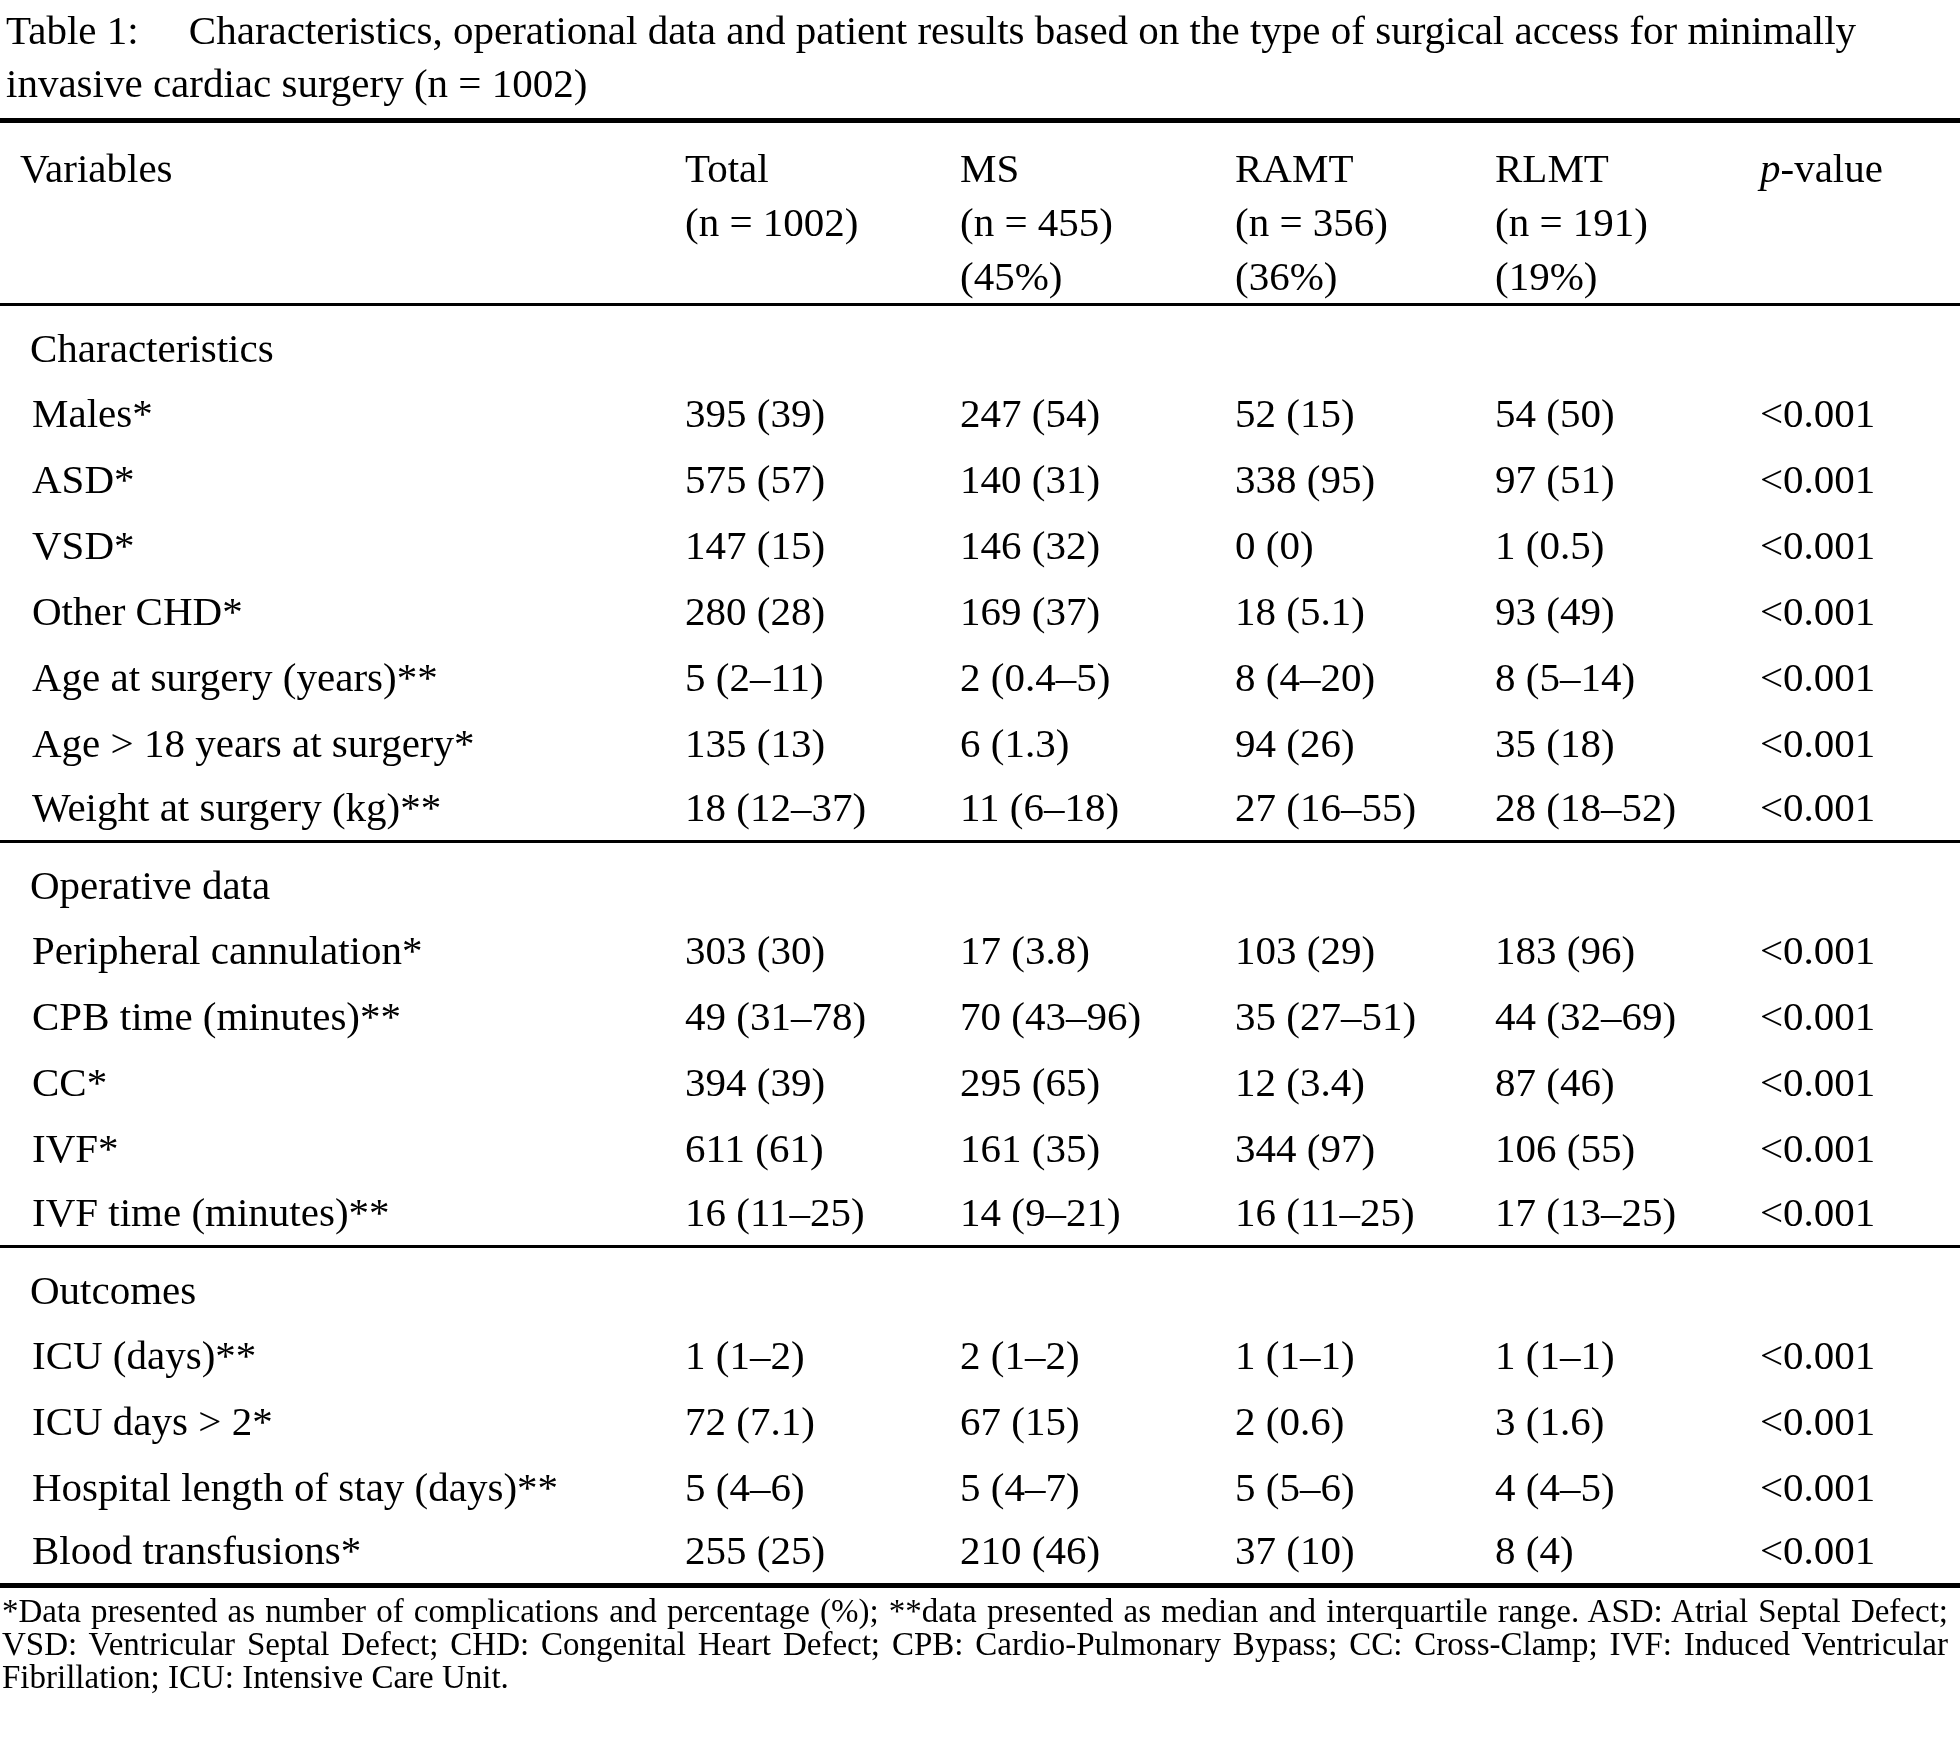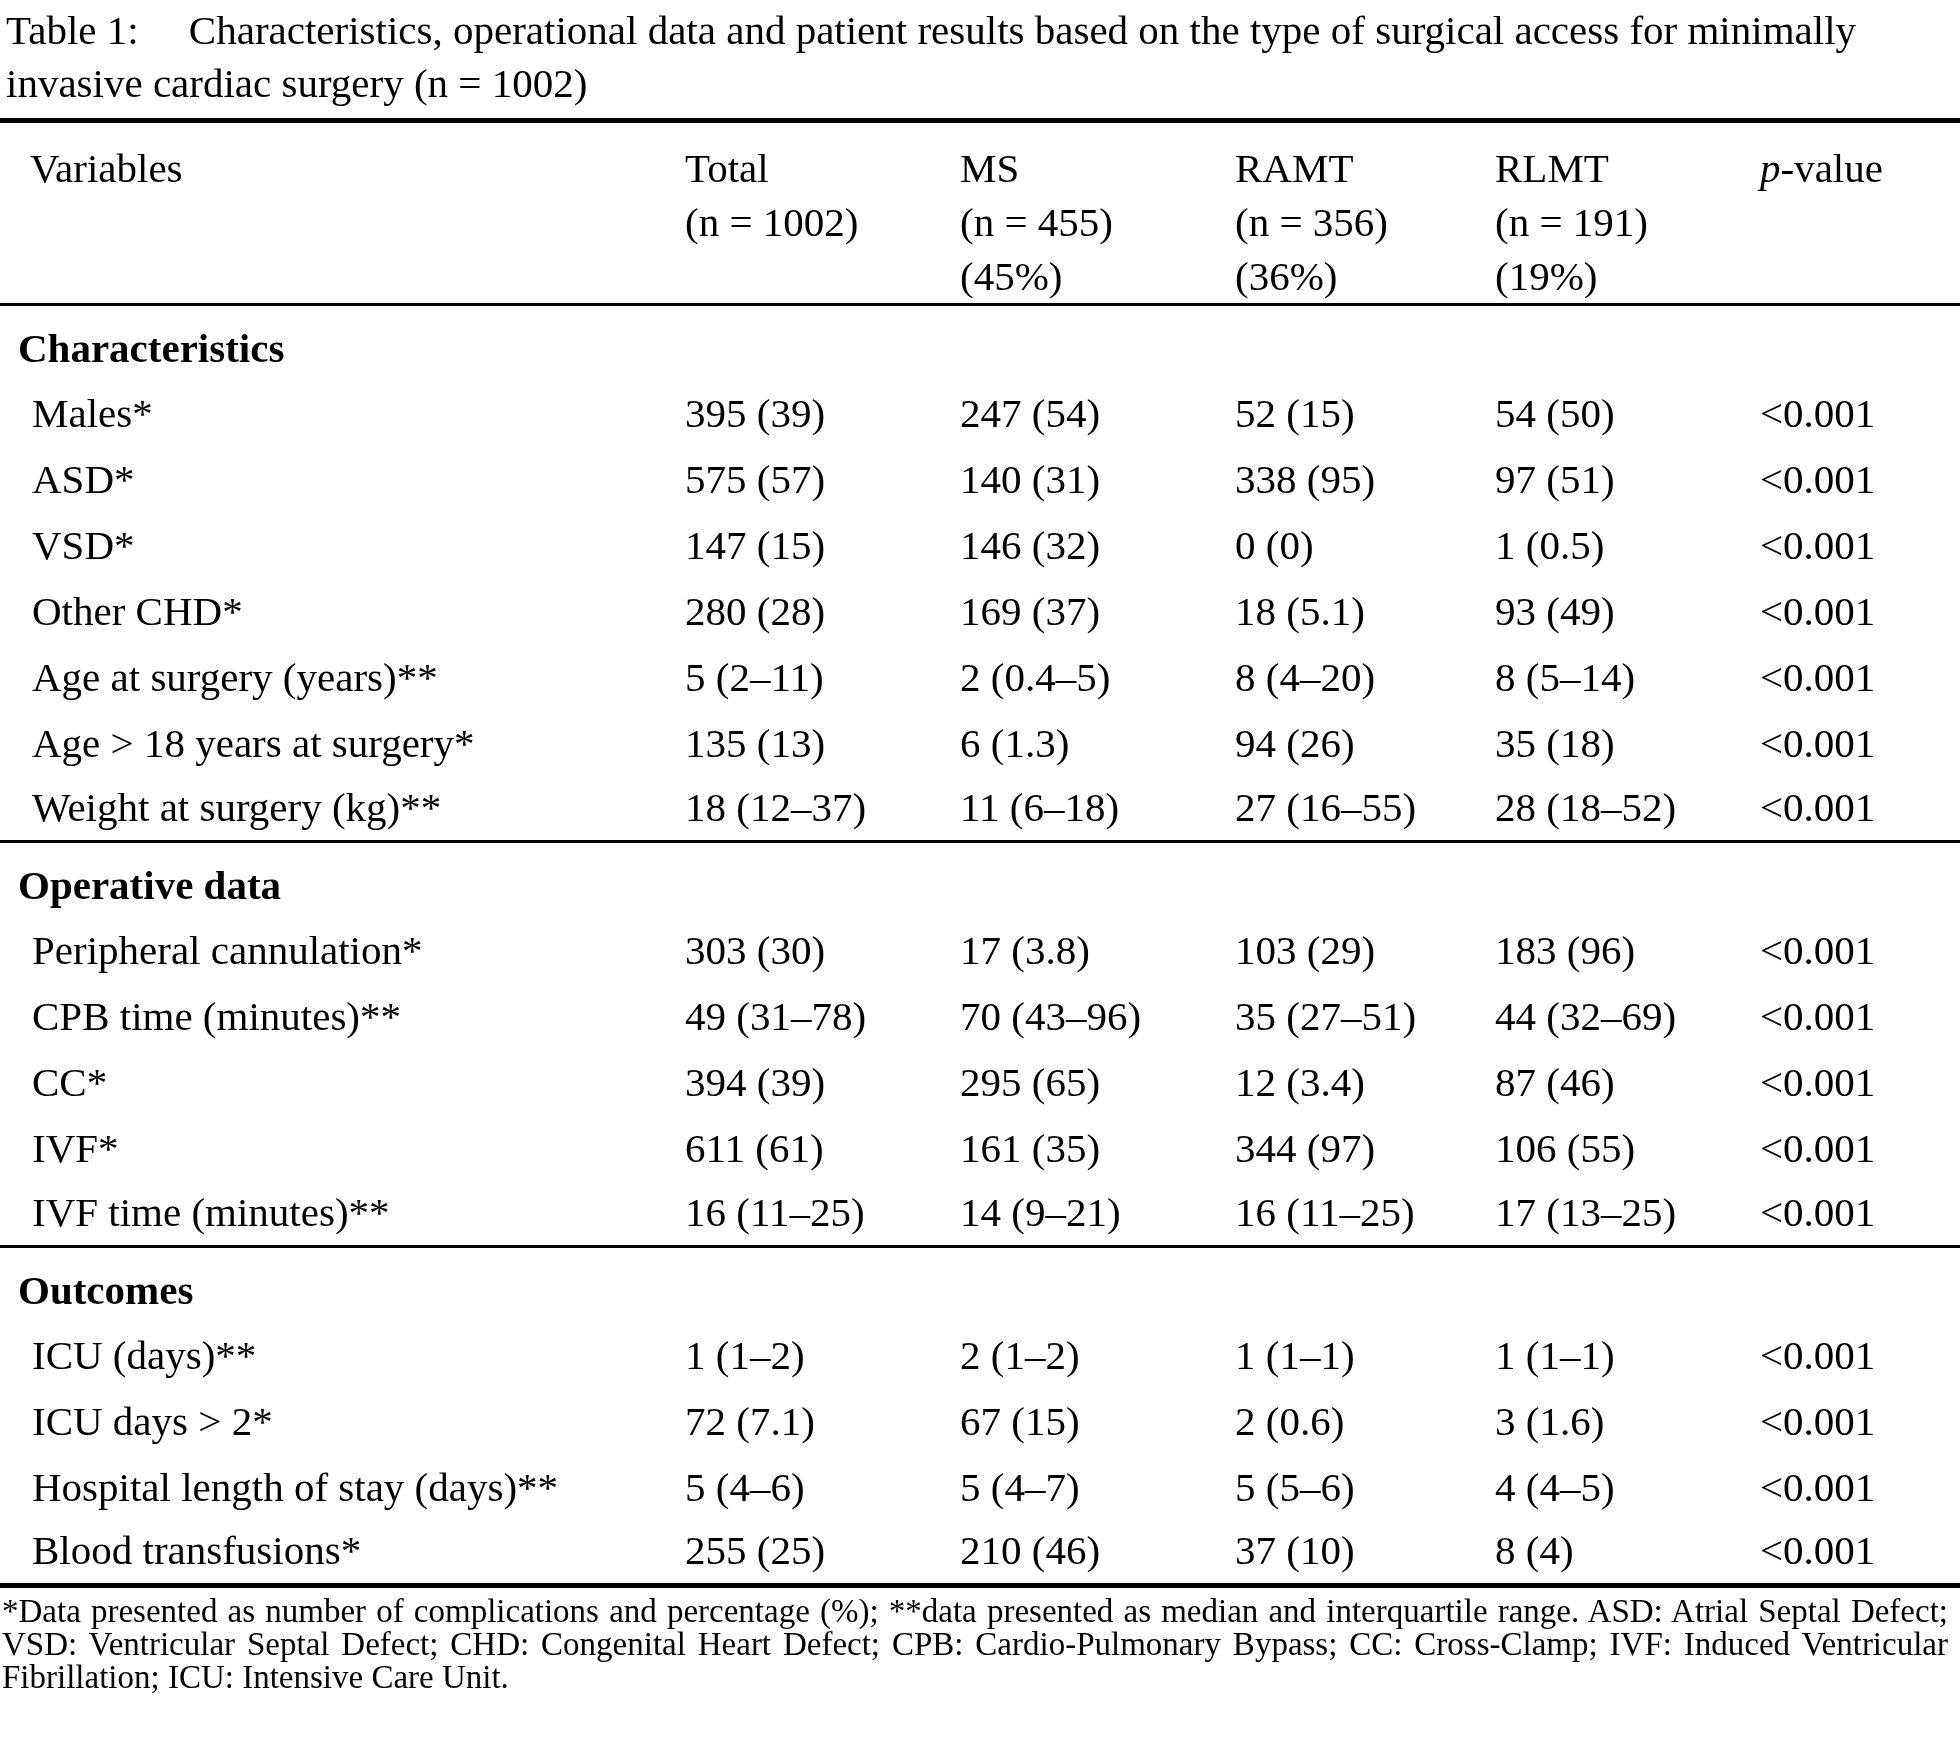--- a/index.html
+++ b/index.html
@@ -42,35 +42,35 @@
   col.c6 { width: 200px; }
 
   thead th {
     font-weight: normal;
     text-align: left;
     vertical-align: top;
     padding: 18px 0 0 0;
     line-height: 54px;
     border-bottom: 3px solid #000;
   }
-  thead th.var-col { padding-left: 30px; }
+  thead th.var-col { padding-left: 20px; }
   thead th div { min-height: 54px; }
   .pv-italic { font-style: italic; }
 
   tbody td {
     text-align: left;
     vertical-align: bottom;
     padding: 0 0 9px 0;
     height: 66px;
     box-sizing: border-box;
   }
   tbody tr.section-row td {
-    font-weight: bold;
+    font-weight: normal;
     height: 75px;
-    padding-left: 18px;
+    padding-left: 30px;
     padding-bottom: 8px;
   }
   tbody tr.section-sep td { border-top: 3px solid #000; }
   tbody td.var-cell { padding-left: 32px; }
 
   
   .footnote {
     font-size: 33px;
     line-height: 33px;
     text-align: justify;

